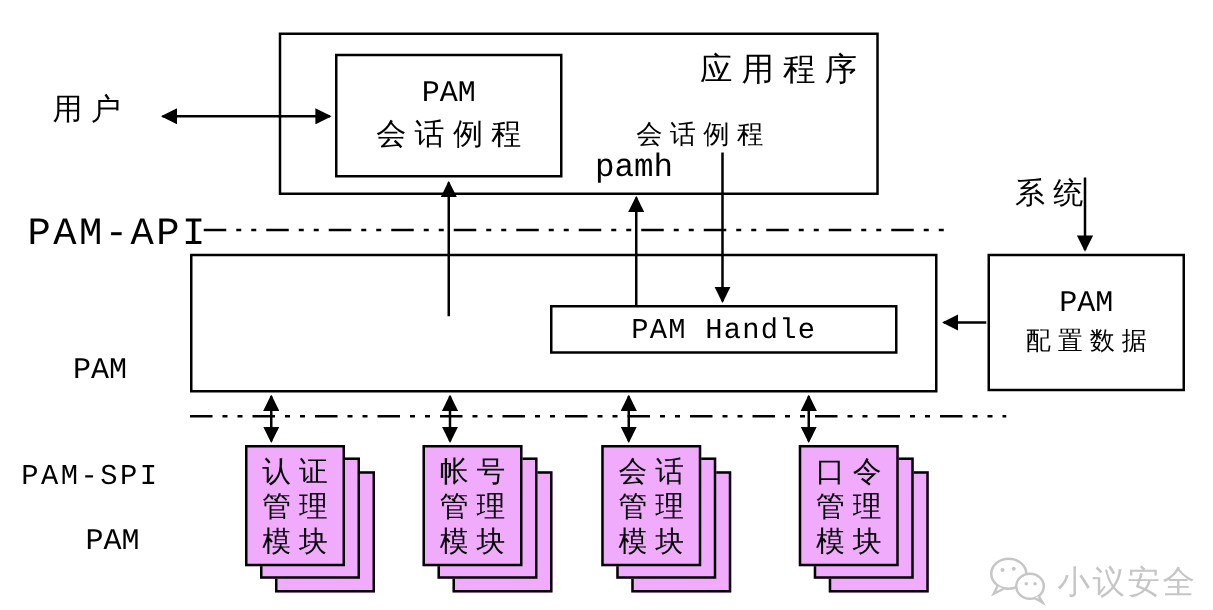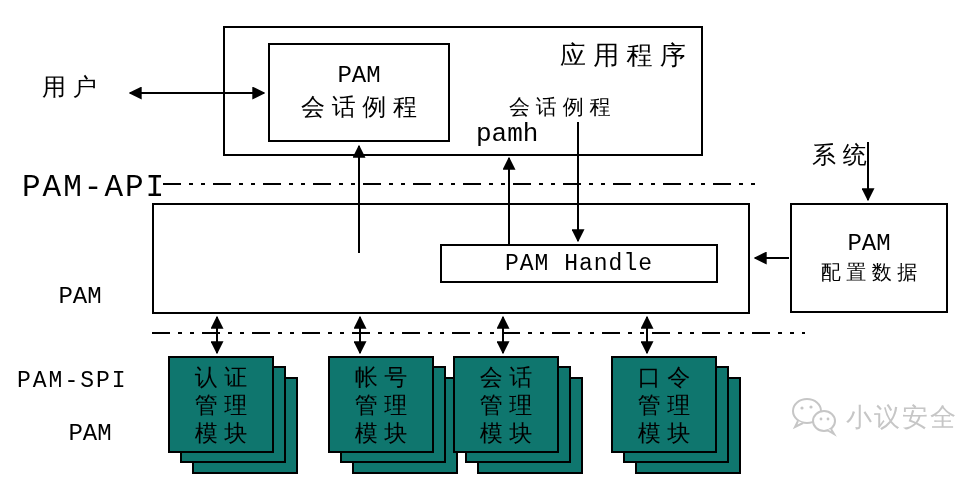--- a/index.html
+++ b/index.html
@@ -35,32 +35,32 @@
   .handle-box .t{font-size:23px;letter-spacing:1px;}
 
   
   .config-box{left:790px;top:203px;width:158px;height:110px;}
   .config-box .l1{font-size:24px;}
   .config-box .l2{font-size:20px;margin-top:2px;}
 
   
   .services-label{left:38px;top:369px;width:104px;text-align:center;font-size:24px;line-height:26px;}
   .stack{position:absolute;width:125px;height:120px;}
-  .stack .layer{position:absolute;width:106px;height:97px;border:2px solid #000;background:#0f766e;box-sizing:border-box;}
+  .stack .layer{position:absolute;width:80px;height:97px;border:2px solid #000;background:#f0abfc;box-sizing:border-box;margin-left:28px;}
   .stack .back{left:24px;top:21px;}
   .stack .mid{left:12px;top:10px;}
   .stack .front{left:0;top:0;}
   .module-text{width:100%;height:100%;font-size:23px;line-height:28px;text-align:center;}
   .stack-1{left:168px;top:356px;}
-  .stack-2{left:328px;top:356px;}
+  .stack-2{left:310px;top:356px;}
   .stack-3{left:453px;top:356px;}
   .stack-4{left:611px;top:356px;}
 
   
-  .watermark{position:absolute;left:790px;top:396px;display:flex;align-items:center;}
+  .watermark{position:absolute;left:790px;top:444px;display:flex;align-items:center;}
   .watermark-text{font-size:26px;letter-spacing:2px;color:#c6c6c6;text-shadow:1px 1px 0 #ffffff;margin-left:8px;}
 </style>
 </head>
 <body>
 
 <div class="canvas">
 
   <div class="box app-box"></div>
   <div class="box session-box vcenter">
     <div class="l1 serif">PAM</div>

